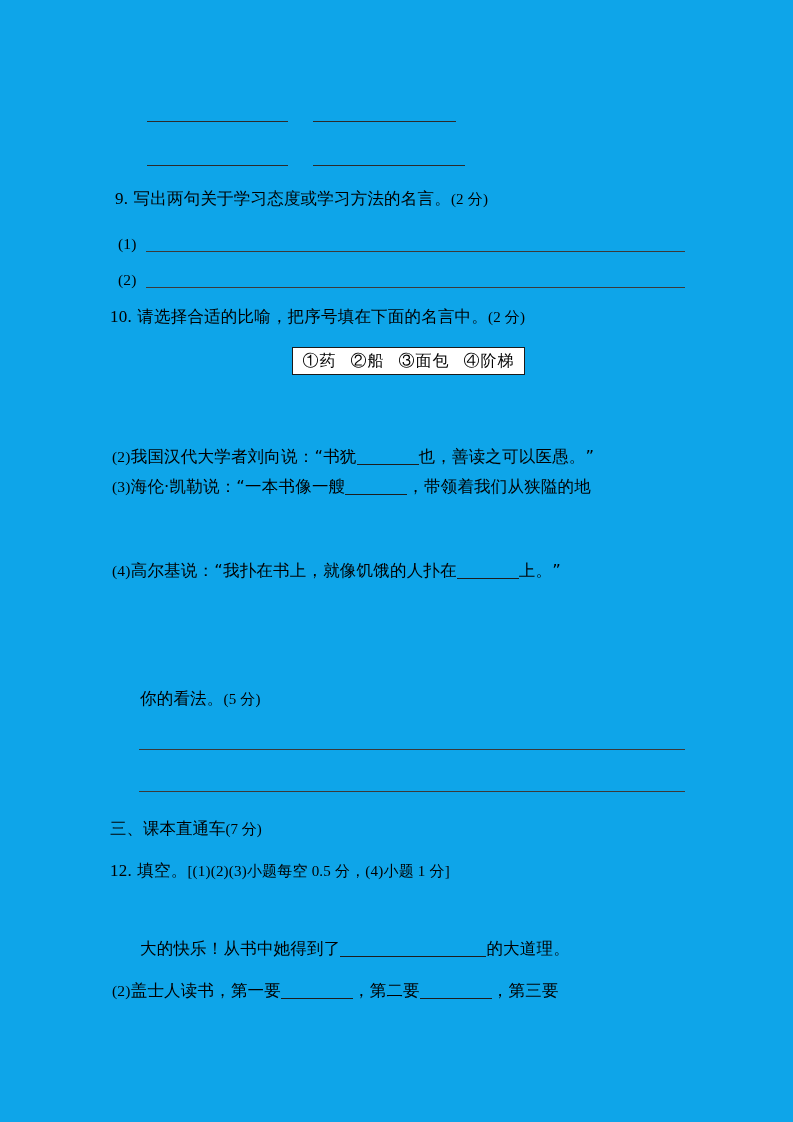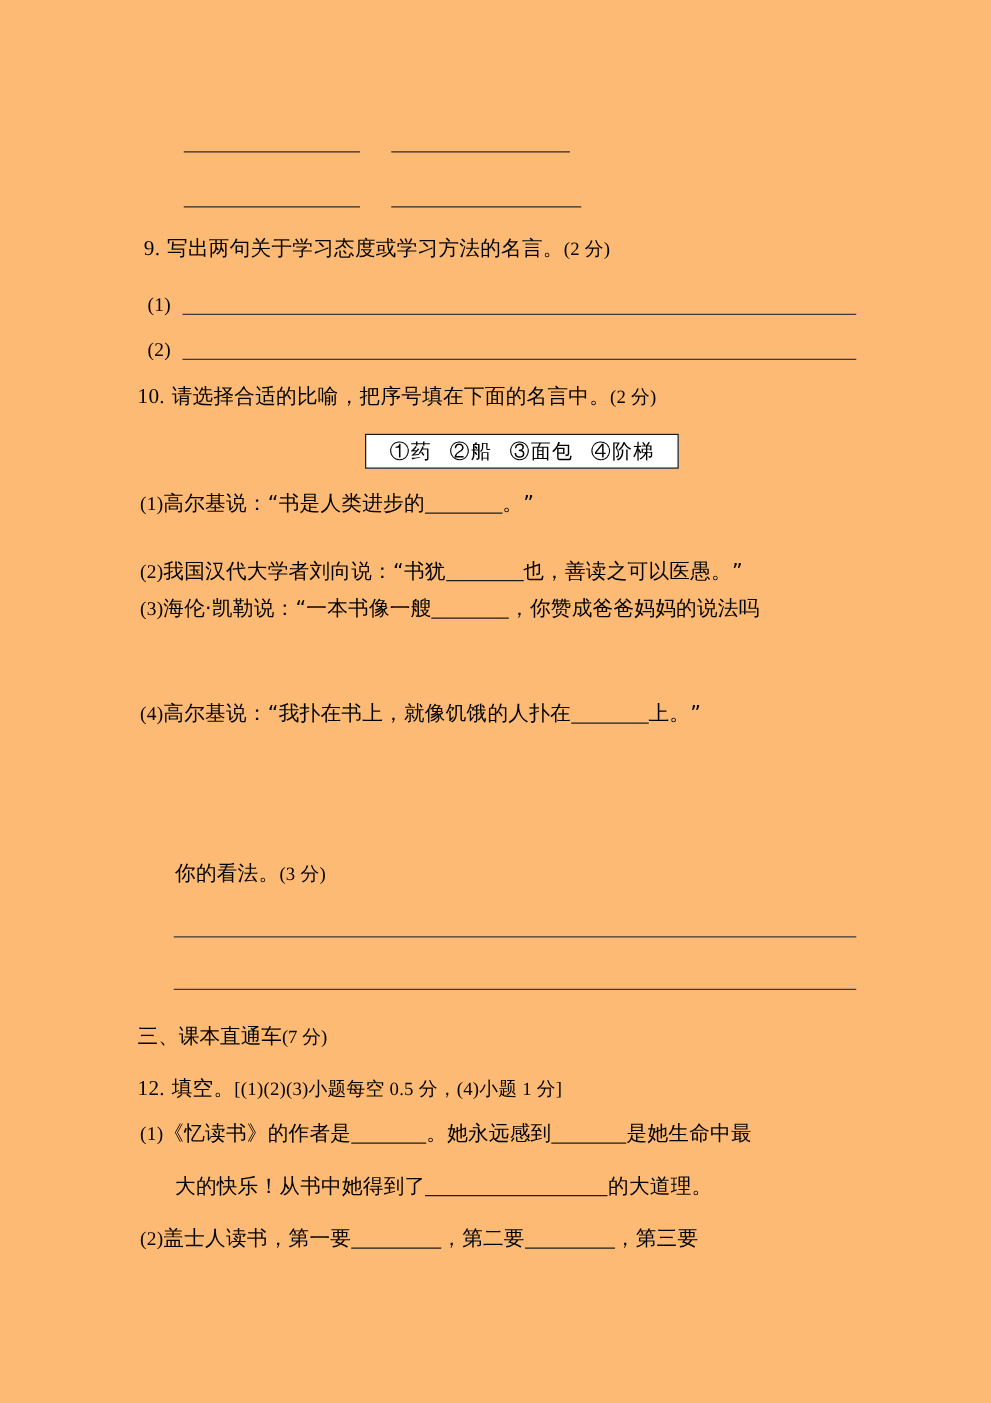--- a/index.html
+++ b/index.html
@@ -14,21 +14,21 @@
     font-family: "DejaVu Sans", "Liberation Sans", sans-serif;
     color: #000000;
     overflow: hidden;
   }
   .page {
     position: absolute;
     left: 0;
     top: 0;
     width: 793px;
     height: 1122px;
-    background: #fdba74;
+    background: #0ea5e9;
   }
   
   .q-line {
     position: absolute;
     font-size: 16.5px;
     line-height: 1.0;
     letter-spacing: 0.2px;
     white-space: nowrap;
   }
   .num {
@@ -109,63 +109,57 @@
   <div class="q-line" style="left:118px; top:272px;">
     <span class="sub">(2)</span>
   </div>
   <div class="rule-thin" style="left:146px; top:287px; width:539px;"></div>
 
   <div class="q-line" style="left:110px; top:308px;">
     <span class="num">10</span><span class="num">.</span>
     <span>请选择合适的比喻，把序号填在下面的名言中。</span><span class="pts">(2 分)</span>
   </div>
 
-  <div class="optbox" style="left:292px; top:347px; width:251px; height:28px;">
+  <div class="optbox" style="left:292px; top:347px; width:233px; height:28px;">
     <span class="opt">①药</span>
     <span class="opt">②船</span>
     <span class="opt">③面包</span>
     <span class="opt">④阶梯</span>
   </div>
 
-  <div class="q-line" style="left:112px; top:395px;">
-    <span class="sub">(1)</span><span>高尔基说：“书是人类进步的</span><span class="blank" style="width:62px;"></span><span>。”</span>
-  </div>
 
   <div class="q-line" style="left:112px; top:437px;margin-top:12px;">
     <span class="sub">(2)</span><span>我国汉代大学者刘向说：“书犹</span><span class="blank" style="width:62px;"></span><span>也，善读之可以医愚。”</span>
   </div>
 
   <div class="q-line" style="left:112px; top:479px;">
-    <span class="sub">(3)</span><span>海伦·凯勒说：“一本书像一艘</span><span class="blank" style="width:62px;"></span><span>，你赞成爸爸妈妈的说法吗</span>
+    <span class="sub">(3)</span><span>海伦·凯勒说：“一本书像一艘</span><span class="blank" style="width:62px;"></span><span>，带领着我们从狭隘的地</span>
   </div>
 
 
   <div class="q-line" style="left:112px; top:563px;">
     <span class="sub">(4)</span><span>高尔基说：“我扑在书上，就像饥饿的人扑在</span><span class="blank" style="width:62px;"></span><span>上。”</span>
   </div>
 
   <div class="q-line" style="left:140px; top:691px;">
-    <span>你的看法。</span><span class="pts">(3 分)</span>
+    <span>你的看法。</span><span class="pts">(5 分)</span>
   </div>
 
   <div class="rule-thin" style="left:139px; top:749px; width:546px;"></div>
   <div class="rule-thin" style="left:139px; top:791px; width:546px;"></div>
 
   <div class="sec-head" style="left:110px; top:818px;">
     <span>三、课本直通车</span><span class="pts">(7 分)</span>
   </div>
 
   <div class="q-line" style="left:110px; top:862px;">
     <span class="num">12</span><span class="num">.</span>
     <span>填空。</span><span class="pts">[(1)(2)(3)小题每空 0.5 分，(4)小题 1 分]</span>
   </div>
 
-  <div class="q-line" style="left:112px; top:899px;">
-    <span class="sub">(1)</span><span>《忆读书》的作者是</span><span class="blank" style="width:60px;"></span><span>。她永远感到</span><span class="blank" style="width:60px;"></span><span>是她生命中最</span>
-  </div>
 
   <div class="q-line" style="left:140px; top:941px;">
     <span>大的快乐！从书中她得到了</span><span class="blank" style="width:146px;"></span><span>的大道理。</span>
   </div>
 
   <div class="q-line" style="left:112px; top:983px;">
     <span class="sub">(2)</span><span>盖士人读书，第一要</span><span class="blank" style="width:72px;"></span><span>，第二要</span><span class="blank" style="width:72px;"></span><span>，第三要</span>
   </div>
 
 </div>

